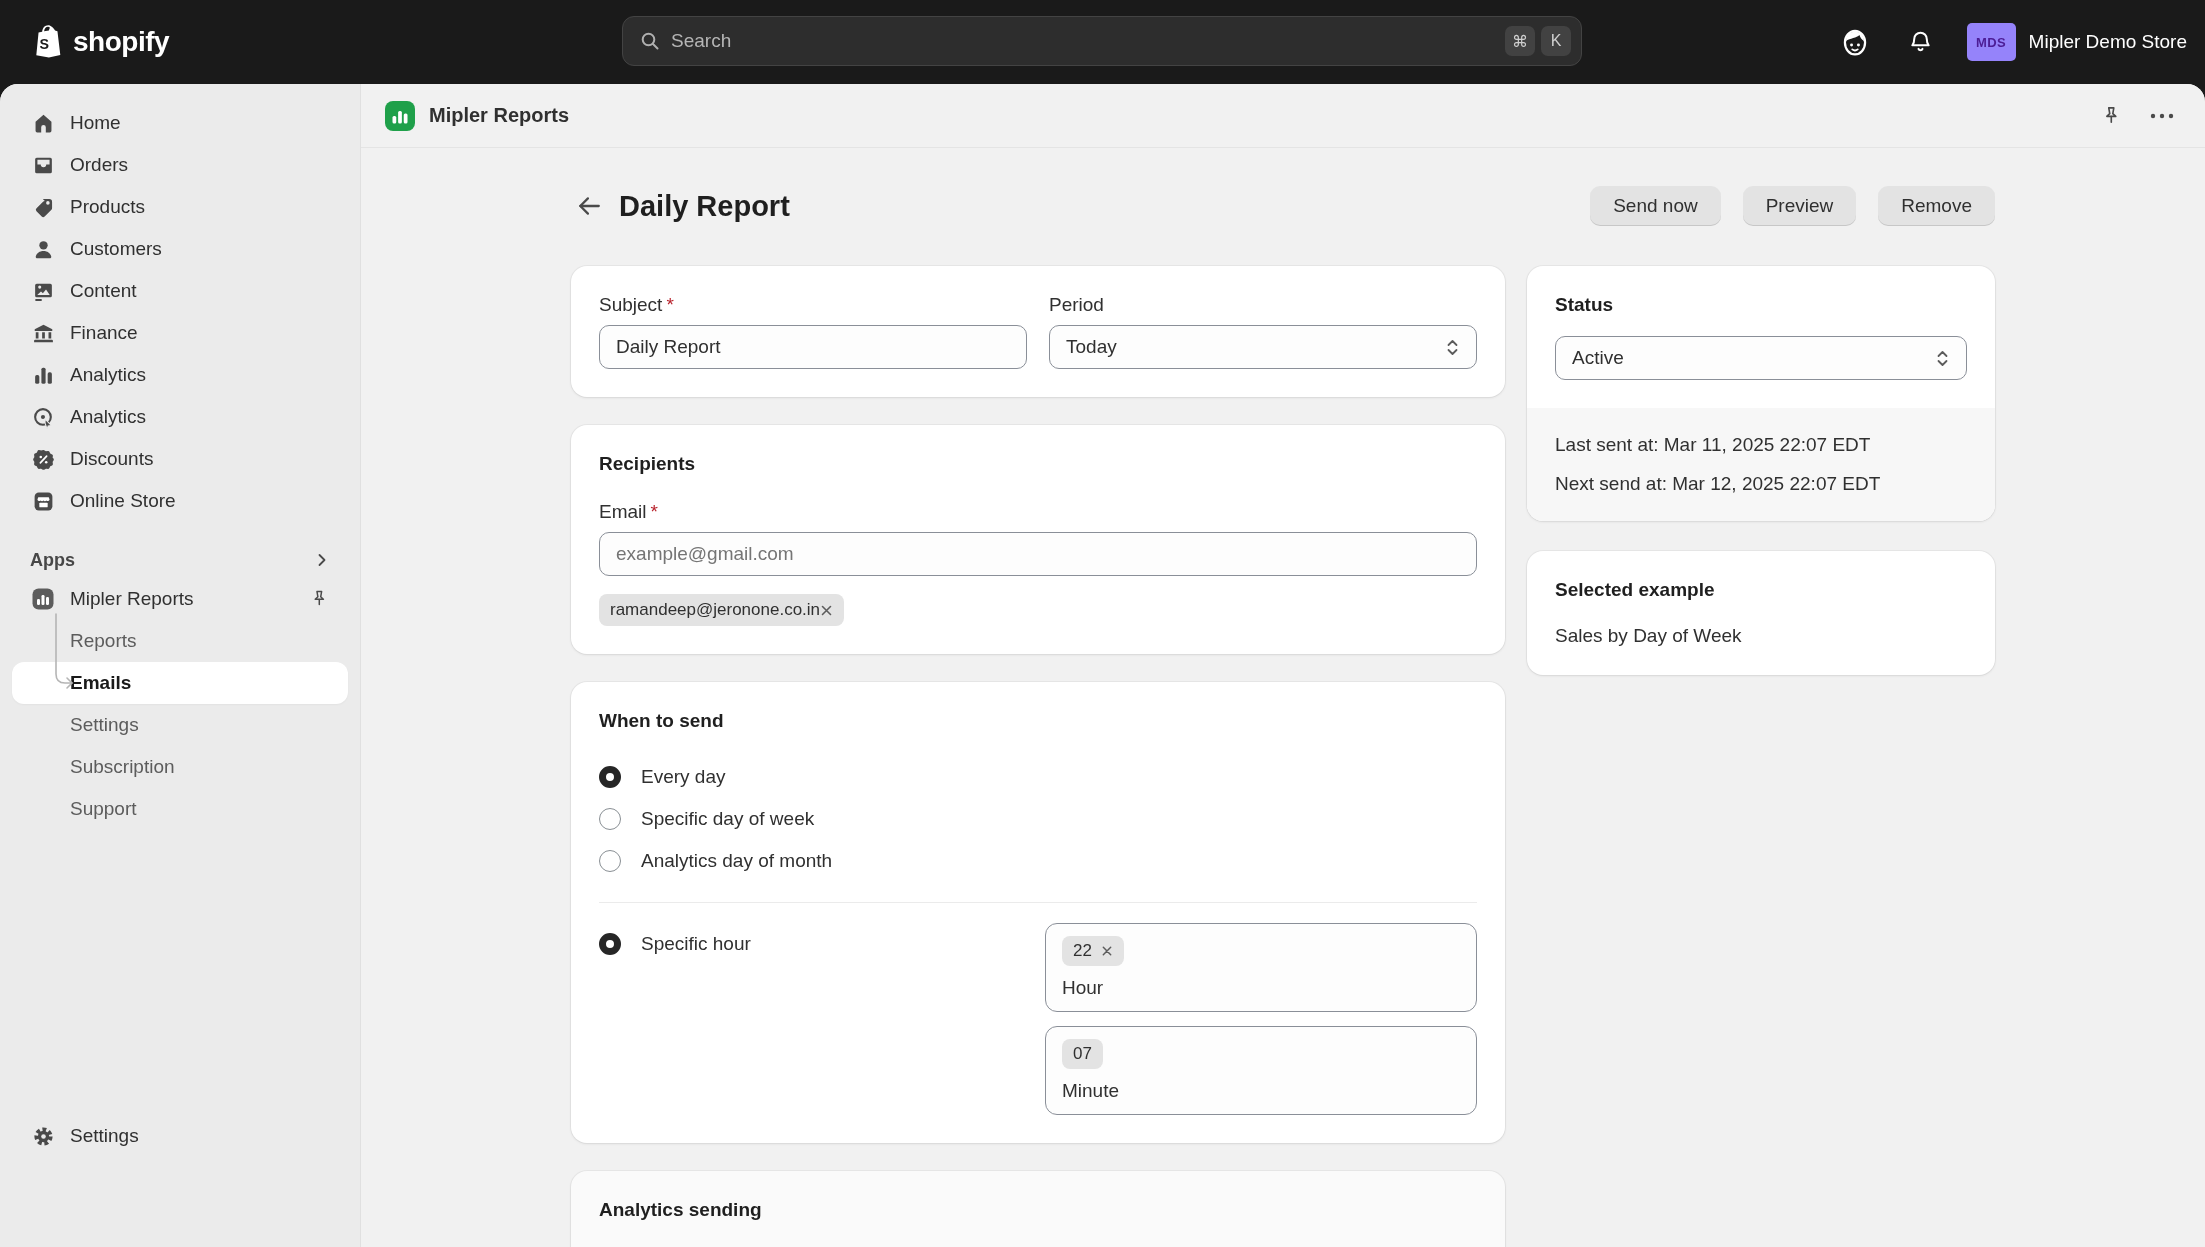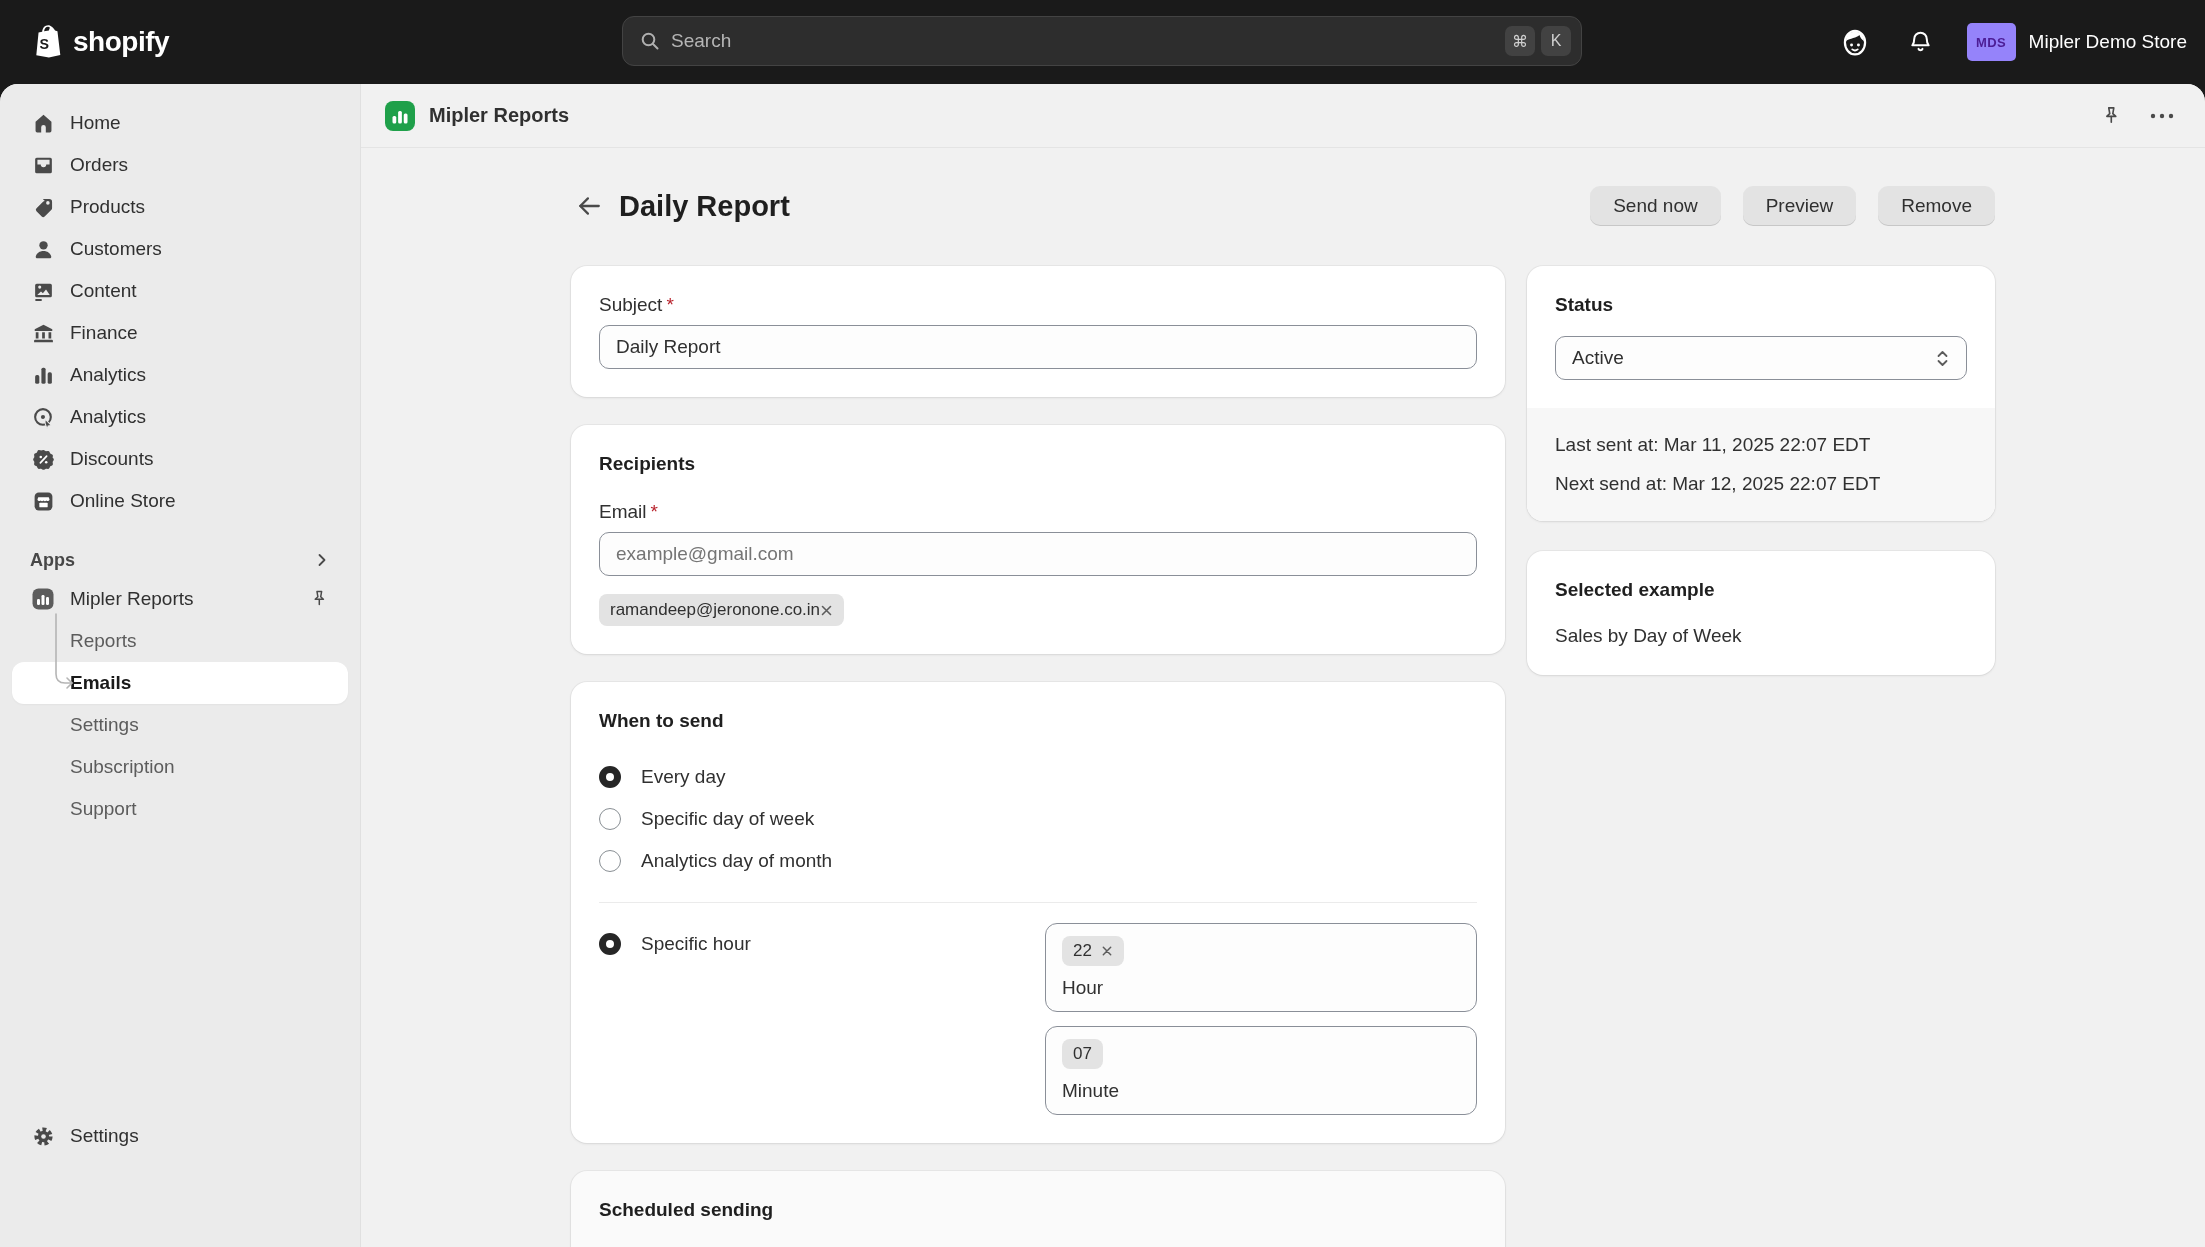--- a/index.html
+++ b/index.html
@@ -366,20 +366,32 @@
           <div class="columns">
 
             <div class="col-main">
 
               <div class="card">
                 <div class="two-col">
                   <div>
                     <div class="field-label"><span>Subject</span><span class="req">*</span></div>
                     <input class="text-input" type="text" value="Daily Report" style="">
                   </div>
+                  <div>
+                    <div class="field-label">Period</div>
+                    <div class="select">
+                      <span>Today</span>
+                      <span>
+                        <svg width="15" height="19" viewBox="0 0 15 19" fill="none" stroke="#5c5c5c" stroke-width="1.8" stroke-linecap="round" stroke-linejoin="round">
+                            <path d="m3.5 7 4-4 4 4"></path>
+                            <path d="m3.5 12 4 4 4-4"></path>
+                          </svg>
+                      </span>
+                    </div>
+                  </div>
                 </div>
               </div>
 
               <div class="card">
                 <div class="card-heading">Recipients</div>
                 <div class="field-label mt26"><span>Email</span><span class="req">*</span></div>
                 <input class="text-input" type="text" placeholder="example@gmail.com" style="">
                 <div>
                   <span class="chip">
                     <span>ramandeep@jeronone.co.in</span>
@@ -432,21 +444,21 @@
                       <span class="tag">
                         <span>07</span>
                       </span>
                       <div class="box-label">Minute</div>
                     </div>
                   </div>
                 </div>
               </div>
 
               <div class="card scheduled">
-                <div class="card-heading">Scheduled sending</div>
+                <div class="card-heading">Analytics sending</div>
               </div>
 
             </div>
 
             <div class="col-side">
               <div class="panel">
                 <div class="panel-top">
                   <div class="card-heading">Status</div>
                   <div class="select mt20">
                     <span>Active</span>

